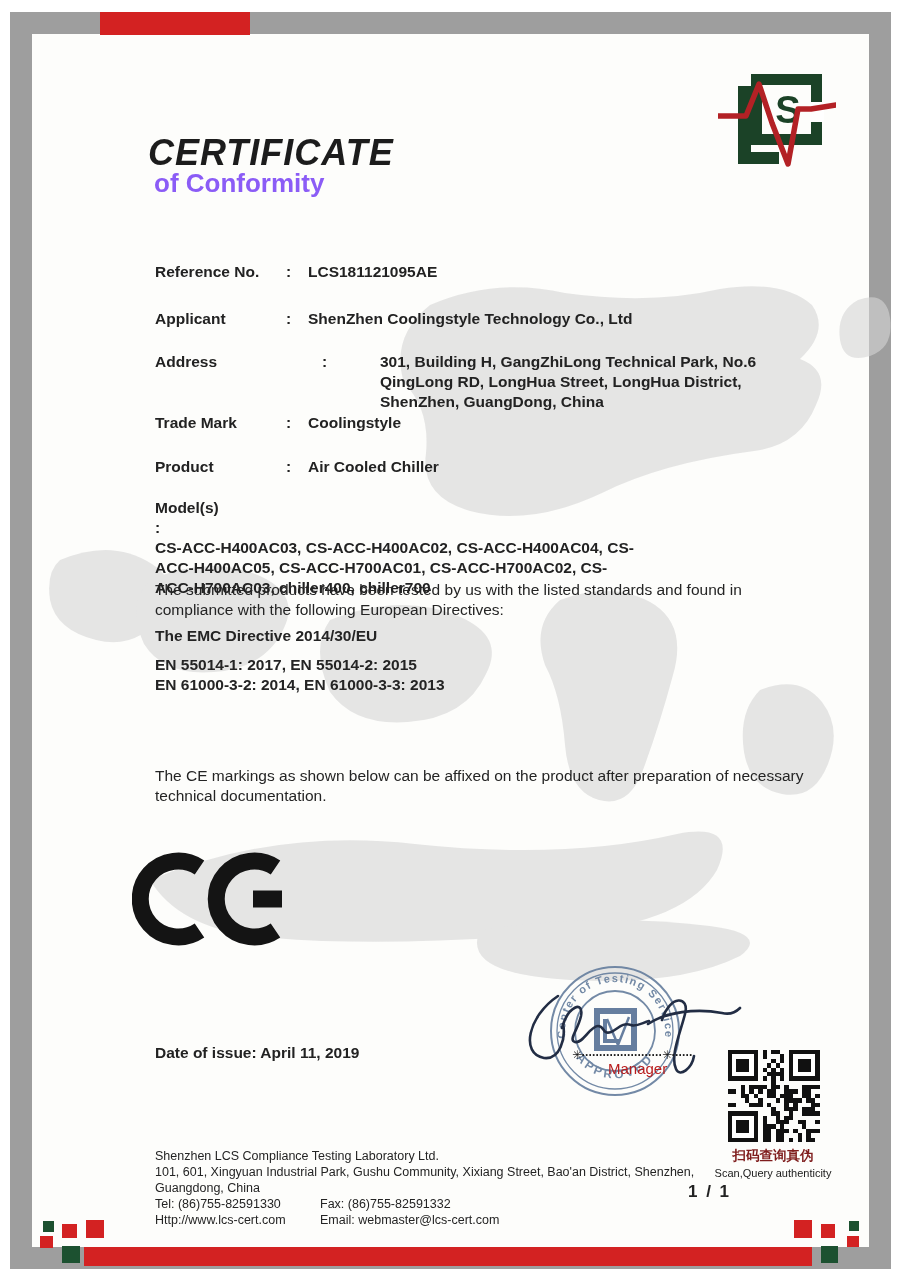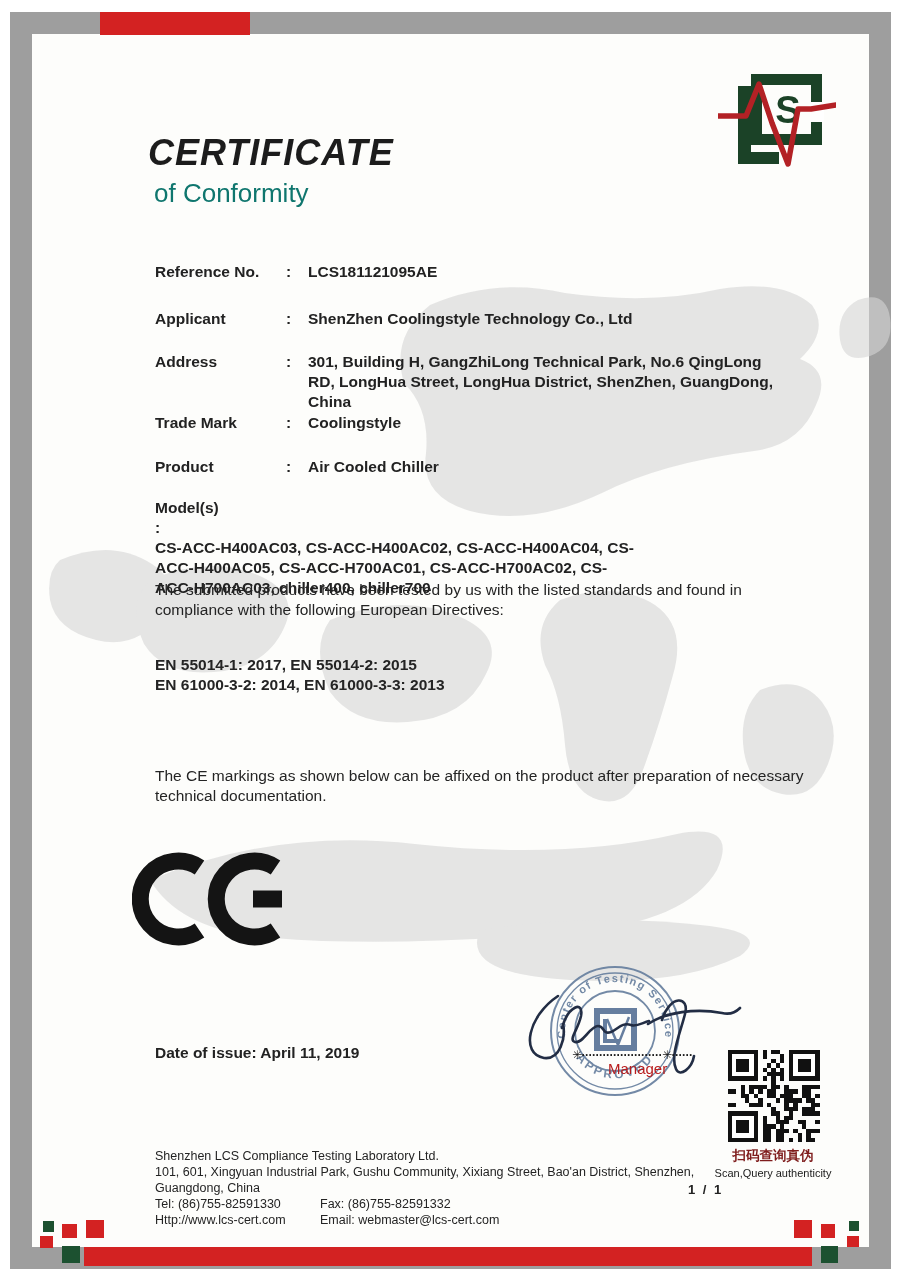--- a/index.html
+++ b/index.html
@@ -19,22 +19,22 @@
   .deco.red{background:#d32222;}
   .deco.green{background:#1c5130;}
   
   .map{position:absolute;left:0;top:0;z-index:0;pointer-events:none;}
   .content{position:absolute;left:0;top:0;width:909px;height:1280px;z-index:2;}
   .title{
     position:absolute;left:148px;top:132px;
     font-size:36px;font-weight:bold;letter-spacing:1px;color:#1c1c1c;font-style:italic;
   }
   .subtitle{
-    position:absolute;left:154px;top:178px;
-    font-size:26px;font-weight:normal;color:#0f766e;
+    position:absolute;left:154px;top:168px;
+    font-size:26px;font-weight:bold;color:#8b5cf6;
   }
   .logo{position:absolute;left:718px;top:66px;}
   .field-row{position:absolute;left:155px;width:660px;display:flex;}
   .field-label{width:131px;font-weight:bold;font-size:15.5px;line-height:20px;flex:none;}
   .field-colon{width:22px;font-weight:bold;font-size:15.5px;line-height:20px;flex:none;}
   .field-value{width:480px;font-weight:bold;font-size:15.5px;line-height:20px;}
   .para{position:absolute;left:155px;width:652px;font-size:15.5px;line-height:20px;color:#242424;}
   .para.bold{font-weight:bold;}
   .ce{position:absolute;left:132px;top:845px;}
   .date-issue{position:absolute;left:155px;top:1044px;font-size:15.5px;font-weight:bold;}
@@ -45,21 +45,21 @@
     font-size:12px;letter-spacing:-0.5px;color:#1d1d1d;font-weight:bold;white-space:nowrap;
   }
   .manager{position:absolute;left:608px;top:1060px;font-size:15px;color:#b91c1c;}
   .qr-block{position:absolute;left:678px;top:1050px;width:190px;text-align:center;}
   .qr-code{display:block;margin:0 auto;}
   .qr-cn{font-size:13.5px;font-weight:bold;margin-top:5px;color:#7f1d1d;}
   .qr-en{font-size:11px;color:#1a1a1a;margin-top:2px;}
   .footer{position:absolute;left:155px;top:1136px;width:580px;font-size:12.5px;line-height:16px;color:#242424;margin-top:12px;}
   .footer-row{display:flex;}
   .footer-row .c1{width:165px;flex:none;}
-  .page-num{position:absolute;left:688px;top:1182px;font-size:13px;font-weight:bold;letter-spacing:2px;}
+  .page-num{position:absolute;left:688px;top:1182px;font-size:17px;font-weight:bold;letter-spacing:2px;}
 </style>
 </head>
 <body>
 
 <div class="page">
 
   <div class="frame"></div>
 
   <svg class="map" width="909" height="1280" viewBox="0 0 909 1280">
     <g fill="#d6d6d6" opacity="0.6">
@@ -104,21 +104,21 @@
     <div class="field-row" style="top:262px;">
       <div class="field-label">Reference No.</div>
       <div class="field-colon">:</div>
       <div class="field-value">LCS181121095AE</div>
     </div>
     <div class="field-row" style="top:309px;">
       <div class="field-label">Applicant</div>
       <div class="field-colon">:</div>
       <div class="field-value">ShenZhen Coolingstyle Technology Co., Ltd</div>
     </div>
-    <div class="field-row" style="top:352px;">
+    <div class="field-row" style="top:352px;gap:36px;">
       <div class="field-label">Address</div>
       <div class="field-colon">:</div>
       <div class="field-value">301, Building H, GangZhiLong Technical Park, No.6 QingLong RD, LongHua Street, LongHua District, ShenZhen, GuangDong, China</div>
     </div>
     <div class="field-row" style="top:413px;">
       <div class="field-label">Trade Mark</div>
       <div class="field-colon">:</div>
       <div class="field-value">Coolingstyle</div>
     </div>
     <div class="field-row" style="top:457px;">
@@ -126,20 +126,21 @@
       <div class="field-colon">:</div>
       <div class="field-value">Air Cooled Chiller</div>
     </div>
     <div class="field-row" style="top:498px;flex-direction:column;">
       <div class="field-label">Model(s)</div>
       <div class="field-colon">:</div>
       <div class="field-value">CS-ACC-H400AC03, CS-ACC-H400AC02, CS-ACC-H400AC04, CS-ACC-H400AC05, CS-ACC-H700AC01, CS-ACC-H700AC02, CS-ACC-H700AC03, chiller400, chiller700</div>
     </div>
 
     <div class="para" style="top:580px;">The submitted products have been tested by us with the listed standards and found in compliance with the following European Directives:</div>
+    <div class="para bold" style="top:626px;">The EMC Directive 2014/30/EU</div>
     <div class="para bold" style="top:655px;">EN 55014-1: 2017, EN 55014-2: 2015</div>
     <div class="para bold" style="top:675px;">EN 61000-3-2: 2014, EN 61000-3-3: 2013</div>
     <div class="para" style="top:766px;">The CE markings as shown below can be affixed on the product after preparation of necessary technical documentation.</div>
 
     <svg class="ce" width="152" height="108" viewBox="0 0 152 108">
       <g stroke="#141414" stroke-width="17" fill="none">
         <path d="M67.5,22.5 A38,38 0 1 0 67.5,85.5"></path>
         <path d="M143.5,22.5 A38,38 0 1 0 143.5,85.5"></path>
         <path d="M121,54 H150"></path>
       </g>

